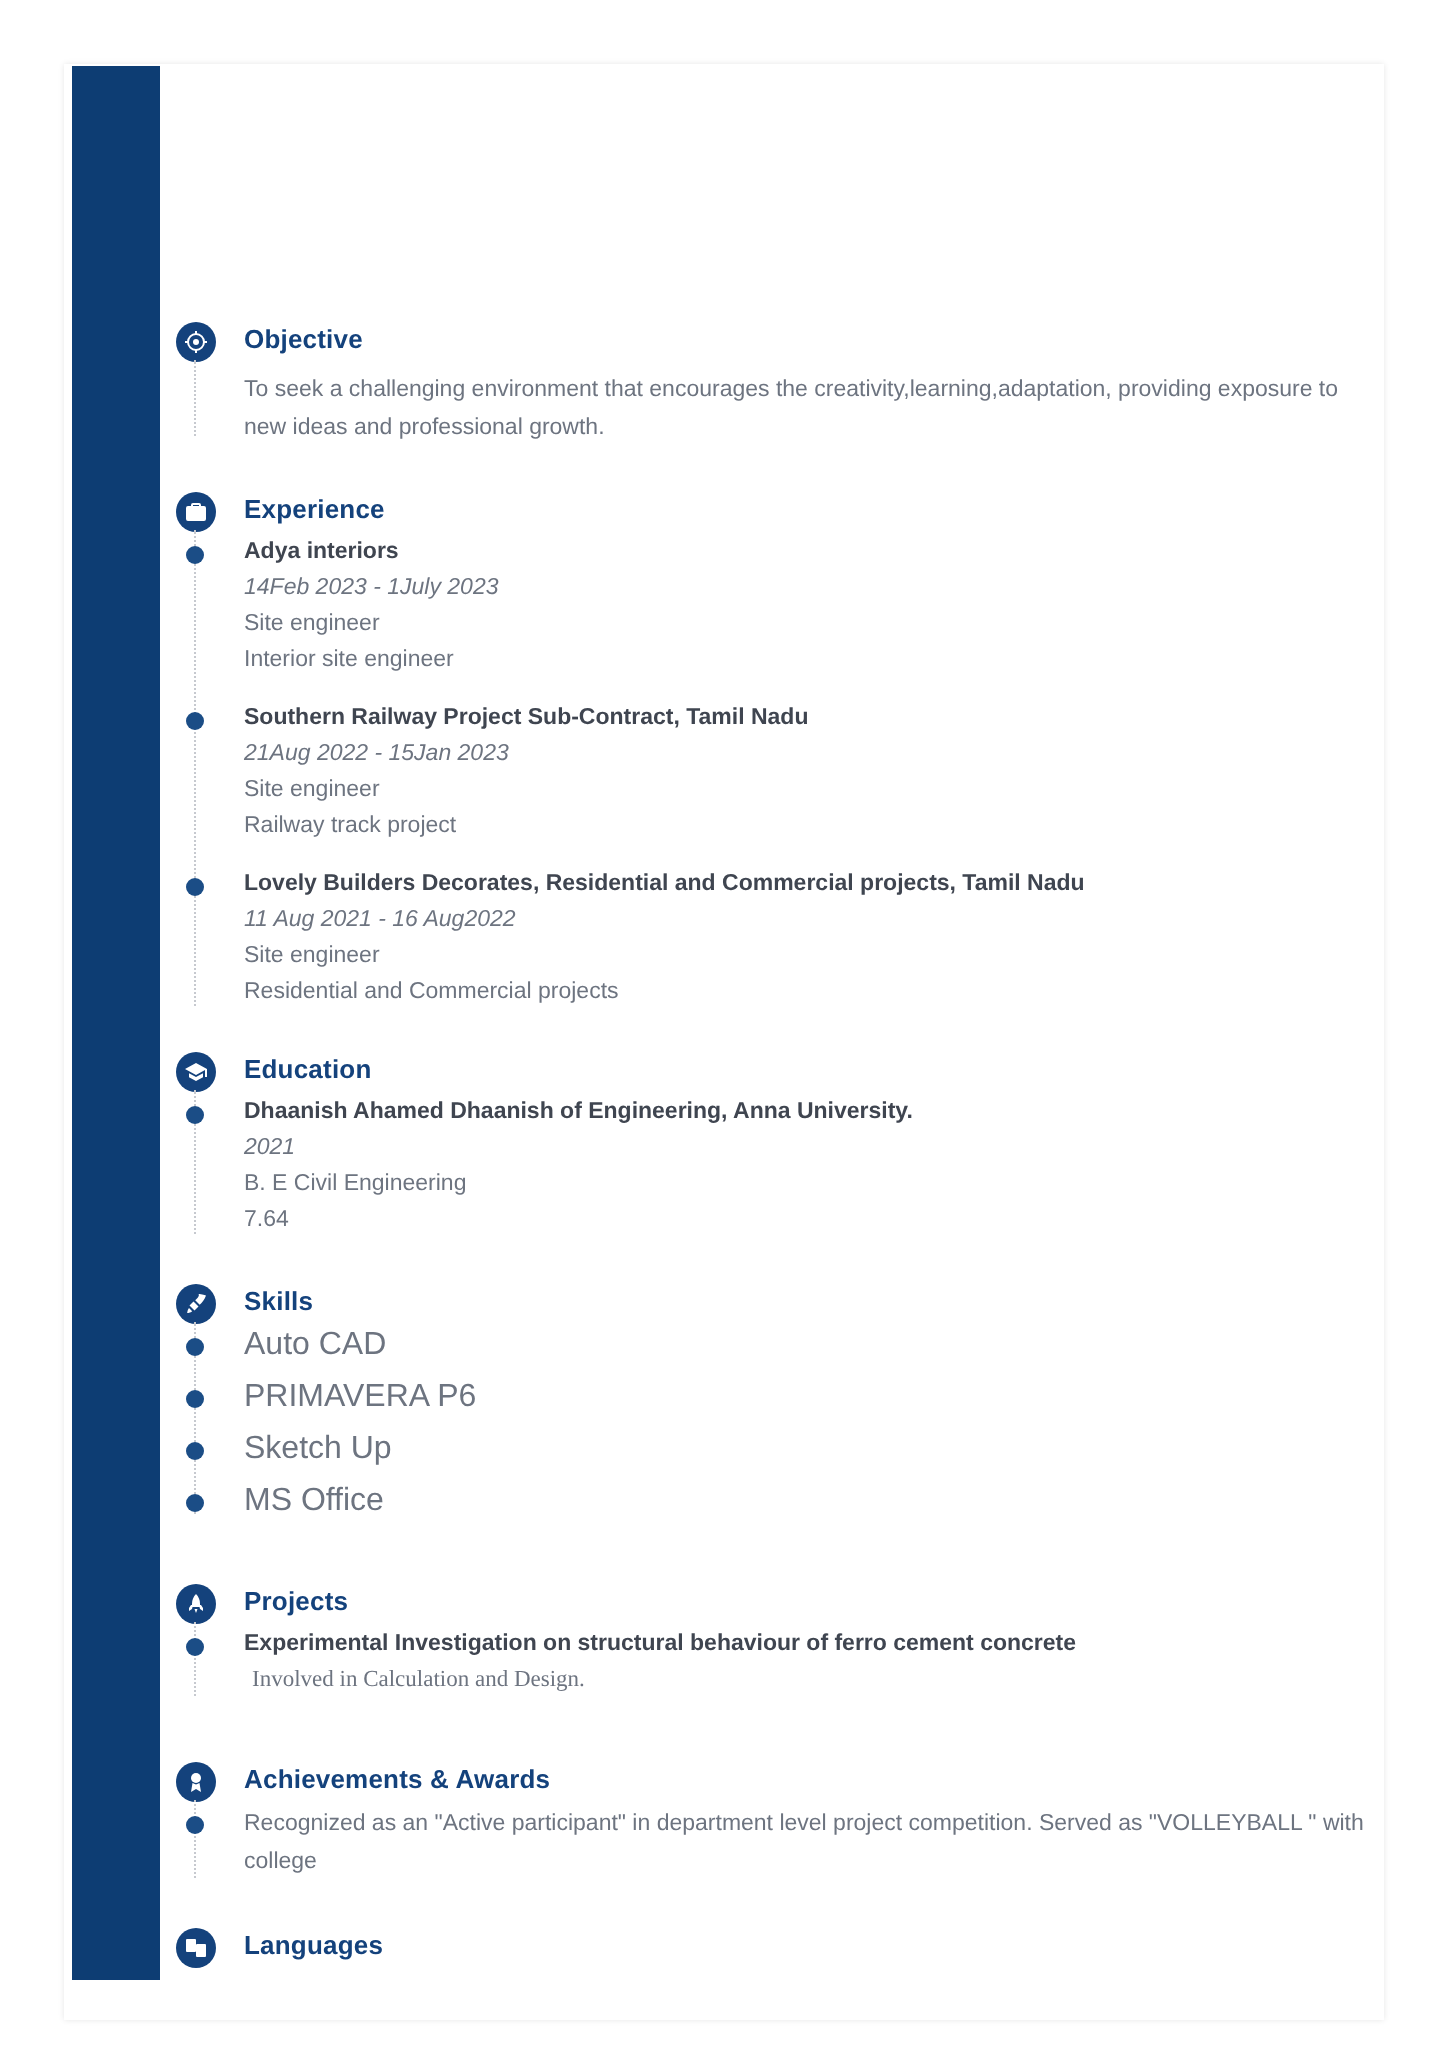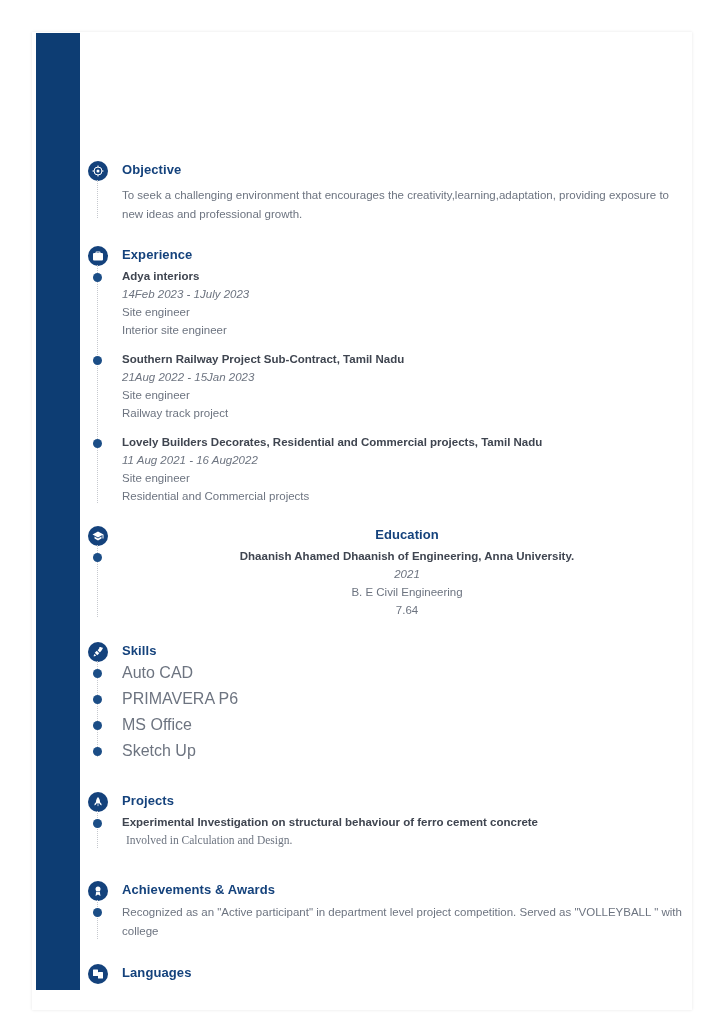--- a/index.html
+++ b/index.html
@@ -138,21 +138,21 @@
     margin-bottom: 9px;
   }
   .skill-item:last-child { margin-bottom: 0; }
 
   
   #section-objective { margin-bottom: 21px; }
   #section-objective .rail { bottom: 6px; }
   #section-objective .body-text { padding-top: 3px; }
 
   #section-experience { margin-bottom: 20px; }
-  #section-education  { margin-bottom: 22px; text-align: center; }
+  #section-education  { margin-bottom: 22px; }
   #section-skills     { margin-bottom: 22px; }
   #section-projects   { margin-bottom: 30px; margin-top: 32px; }
   #section-achievements { margin-bottom: 22px; }
   #section-languages  { margin-bottom: 0; }
 </style>
 </head>
 <body>
 
 <div id="resume-page">
 
@@ -243,25 +243,25 @@
       <div class="skill-item">
         <span class="bullet"></span>
         <span>Auto CAD</span>
       </div>
       <div class="skill-item">
         <span class="bullet"></span>
         <span>PRIMAVERA P6</span>
       </div>
       <div class="skill-item">
         <span class="bullet"></span>
+        <span>Sketch Up</span>
+      </div>
+      <div class="skill-item">
+        <span class="bullet"></span>
         <span>MS Office</span>
-      </div>
-      <div class="skill-item">
-        <span class="bullet"></span>
-        <span>Sketch Up</span>
       </div>
     </div>
 
     <div class="section" id="section-projects">
       <div class="section-icon">
         <svg width="12" height="12" viewBox="0 0 24 24" fill="#ffffff">
           <path d="M12 2c2.5 2.5 4 6 4 9.5V15H8v-3.5C8 8 9.5 4.5 12 2z"></path>
           <path d="M7 13l-2 3v3l3-2 1-4H7z"></path>
           <path d="M17 13l2 3v3l-3-2-1-4h2z"></path>
           <path d="M10.5 17h3l-1.5 4-1.5-4z"></path>

